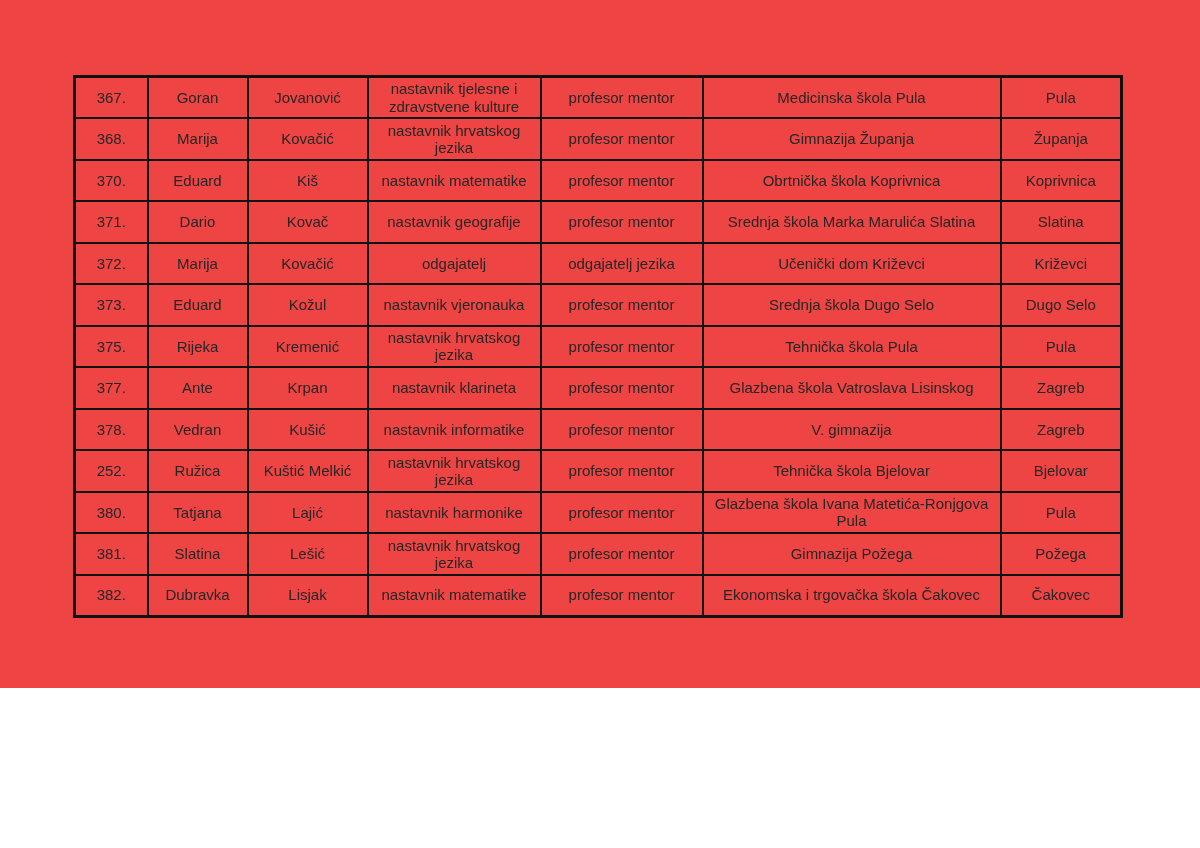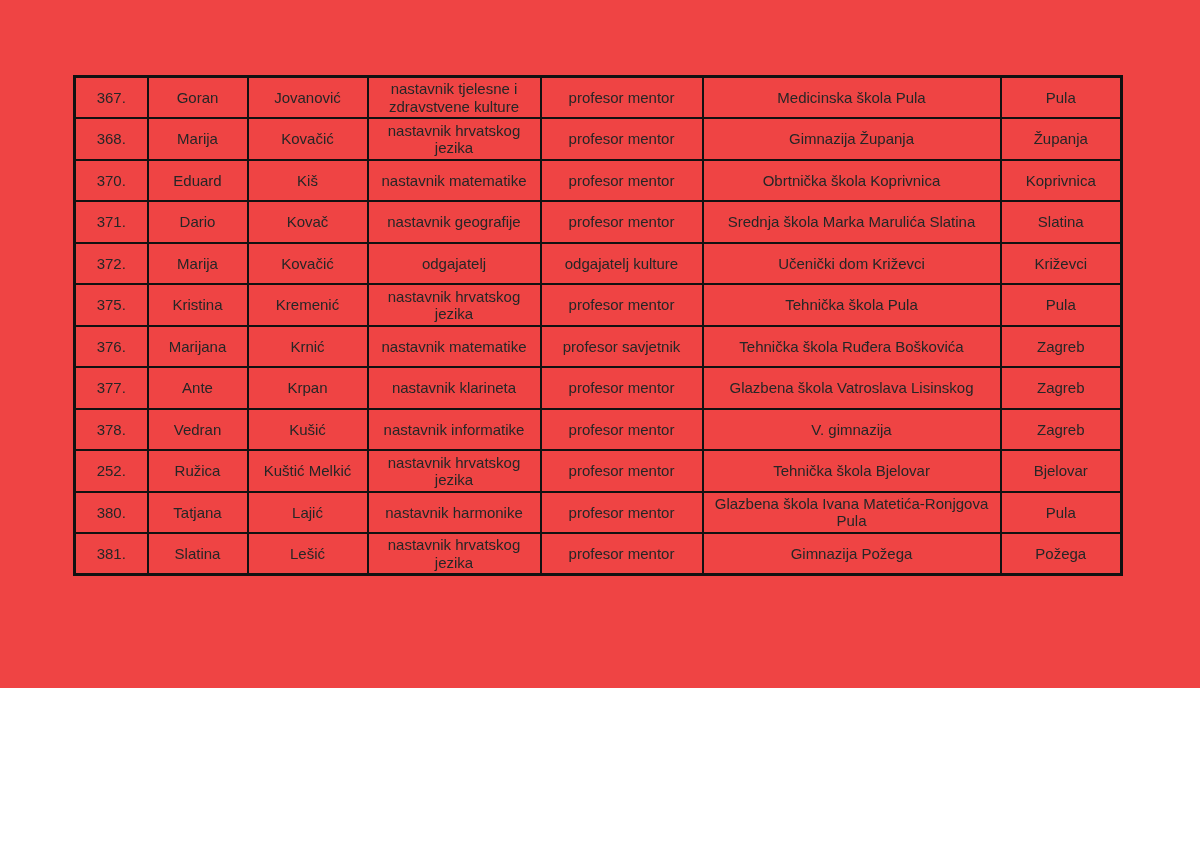--- a/index.html
+++ b/index.html
@@ -93,46 +93,46 @@
     <td>profesor mentor</td>
     <td>Srednja škola Marka Marulića Slatina</td>
     <td>Slatina</td>
   </tr>
 
   <tr>
     <td>372.</td>
     <td>Marija</td>
     <td>Kovačić</td>
     <td>odgajatelj</td>
-    <td>odgajatelj kulture</td>
+    <td>odgajatelj jezika</td>
     <td>Učenički dom Križevci</td>
     <td>Križevci</td>
   </tr>
 
+  <tr>
+    <td>373.</td>
+    <td>Eduard</td>
+    <td>Kožul</td>
+    <td>nastavnik vjeronauka</td>
+    <td>profesor mentor</td>
+    <td>Srednja škola Dugo Selo</td>
+    <td>Dugo Selo</td>
+  </tr>
 
 
   <tr>
     <td>375.</td>
-    <td>Kristina</td>
+    <td>Rijeka</td>
     <td>Kremenić</td>
     <td>nastavnik hrvatskog jezika</td>
     <td>profesor mentor</td>
     <td>Tehnička škola Pula</td>
     <td>Pula</td>
   </tr>
 
-  <tr>
-    <td>376.</td>
-    <td>Marijana</td>
-    <td>Krnić</td>
-    <td>nastavnik matematike</td>
-    <td>profesor savjetnik</td>
-    <td>Tehnička škola Ruđera Boškovića</td>
-    <td>Zagreb</td>
-  </tr>
 
   <tr>
     <td>377.</td>
     <td>Ante</td>
     <td>Krpan</td>
     <td>nastavnik klarineta</td>
     <td>profesor mentor</td>
     <td>Glazbena škola Vatroslava Lisinskog</td>
     <td>Zagreb</td>
   </tr>
@@ -170,15 +170,24 @@
   <tr>
     <td>381.</td>
     <td>Slatina</td>
     <td>Lešić</td>
     <td>nastavnik hrvatskog jezika</td>
     <td>profesor mentor</td>
     <td>Gimnazija Požega</td>
     <td>Požega</td>
   </tr>
 
+  <tr>
+    <td>382.</td>
+    <td>Dubravka</td>
+    <td>Lisjak</td>
+    <td>nastavnik matematike</td>
+    <td>profesor mentor</td>
+    <td>Ekonomska i trgovačka škola Čakovec</td>
+    <td>Čakovec</td>
+  </tr>
 </tbody>
   </table>
 </div>
 
 </body></html>

